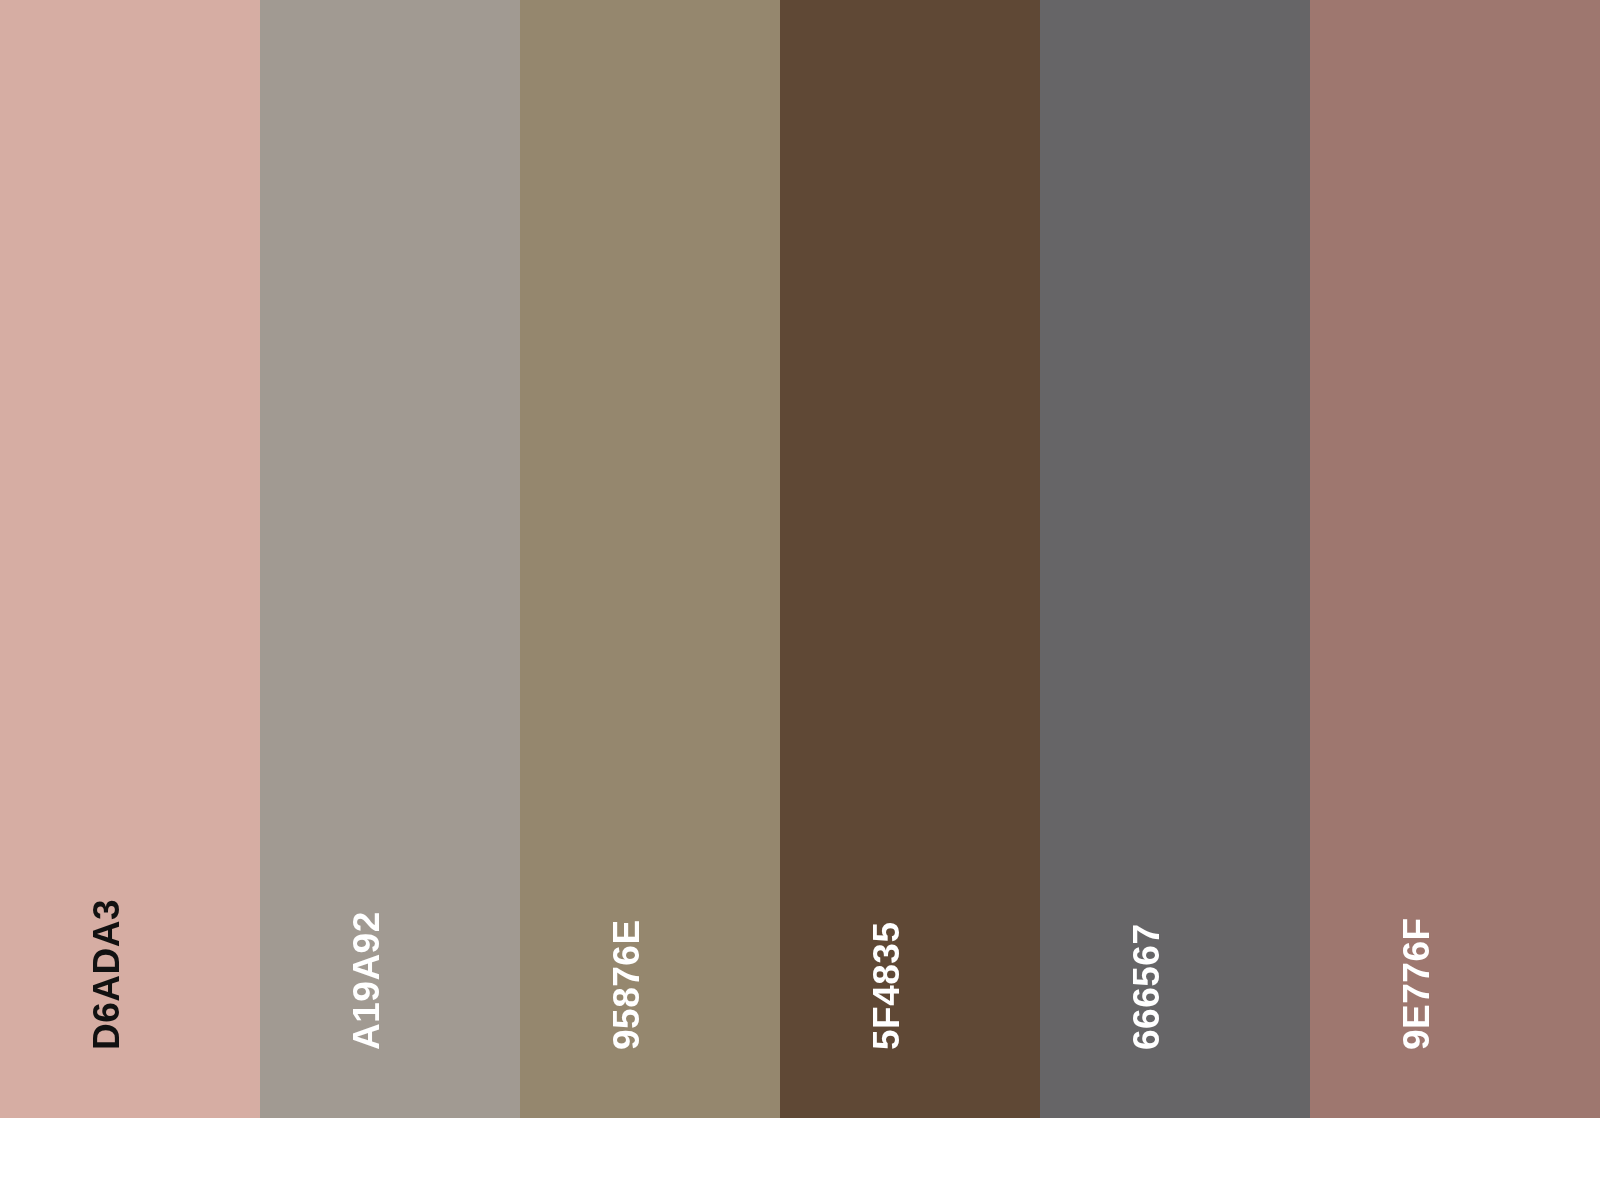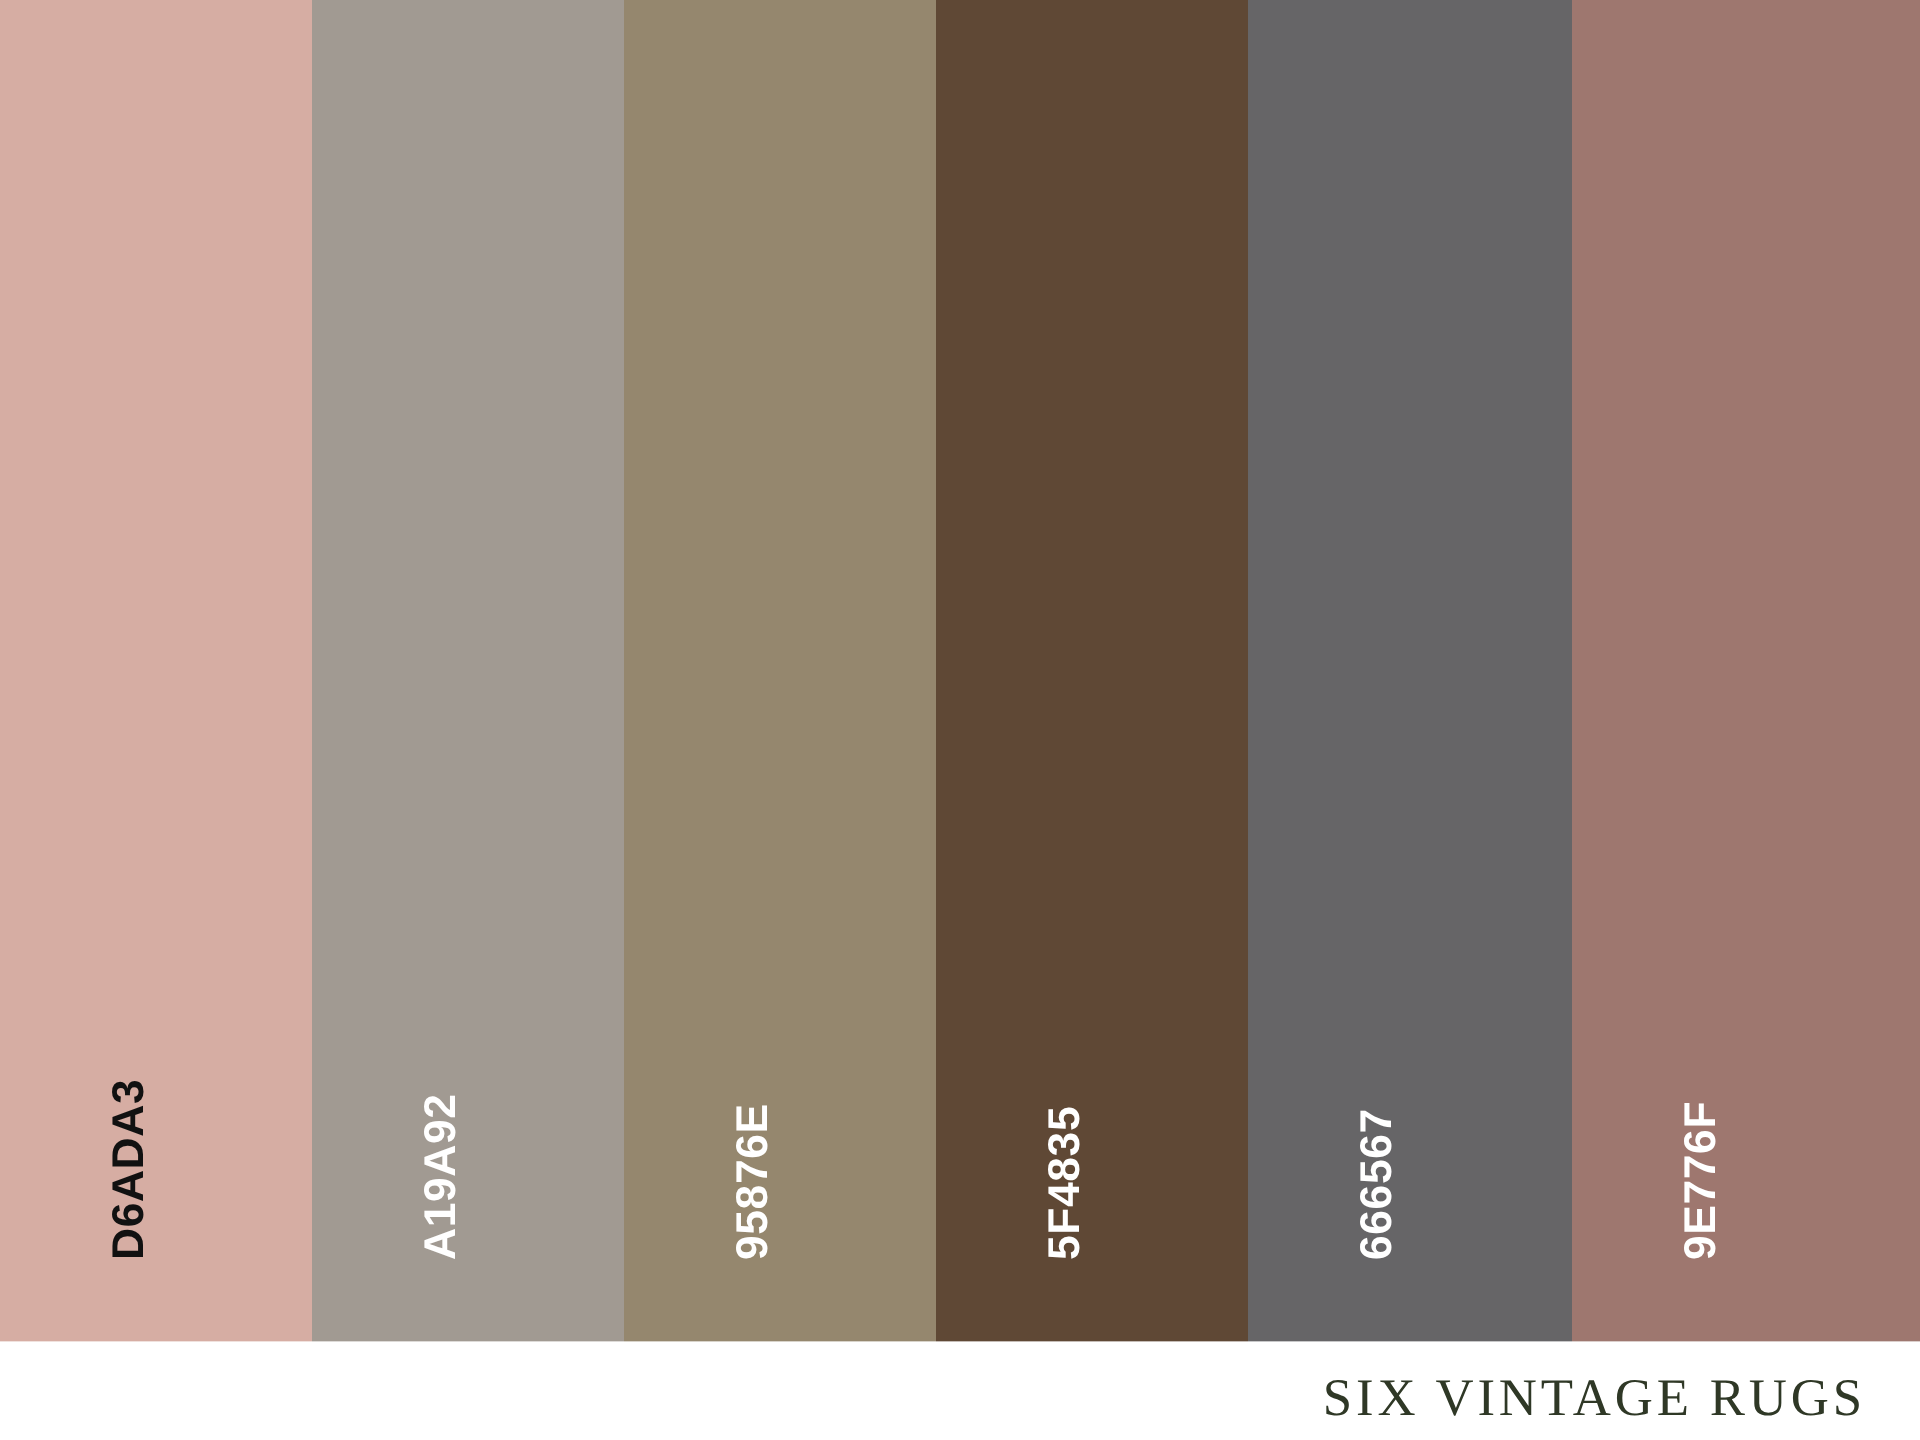--- a/index.html
+++ b/index.html
@@ -105,17 +105,14 @@
           <span class="swatch-label-text" style="color: rgb(255, 255, 255);">666567</span>
         </div>
       </div>
       <div class="swatch" style="background-color: rgb(158, 119, 111); width: 290px;">
         <div class="swatch-label">
           <span class="swatch-label-text" style="color: rgb(255, 255, 255);">9E776F</span>
         </div>
       </div>
     </div>
 
-  <div id="footer-band" style="background: rgb(255, 255, 255);">
-    <div id="brand-logo" style="color: rgb(47, 56, 38);">SIX VINTAGE RUGS</div>
-  </div>
 
 </div>
 
 </body></html>

